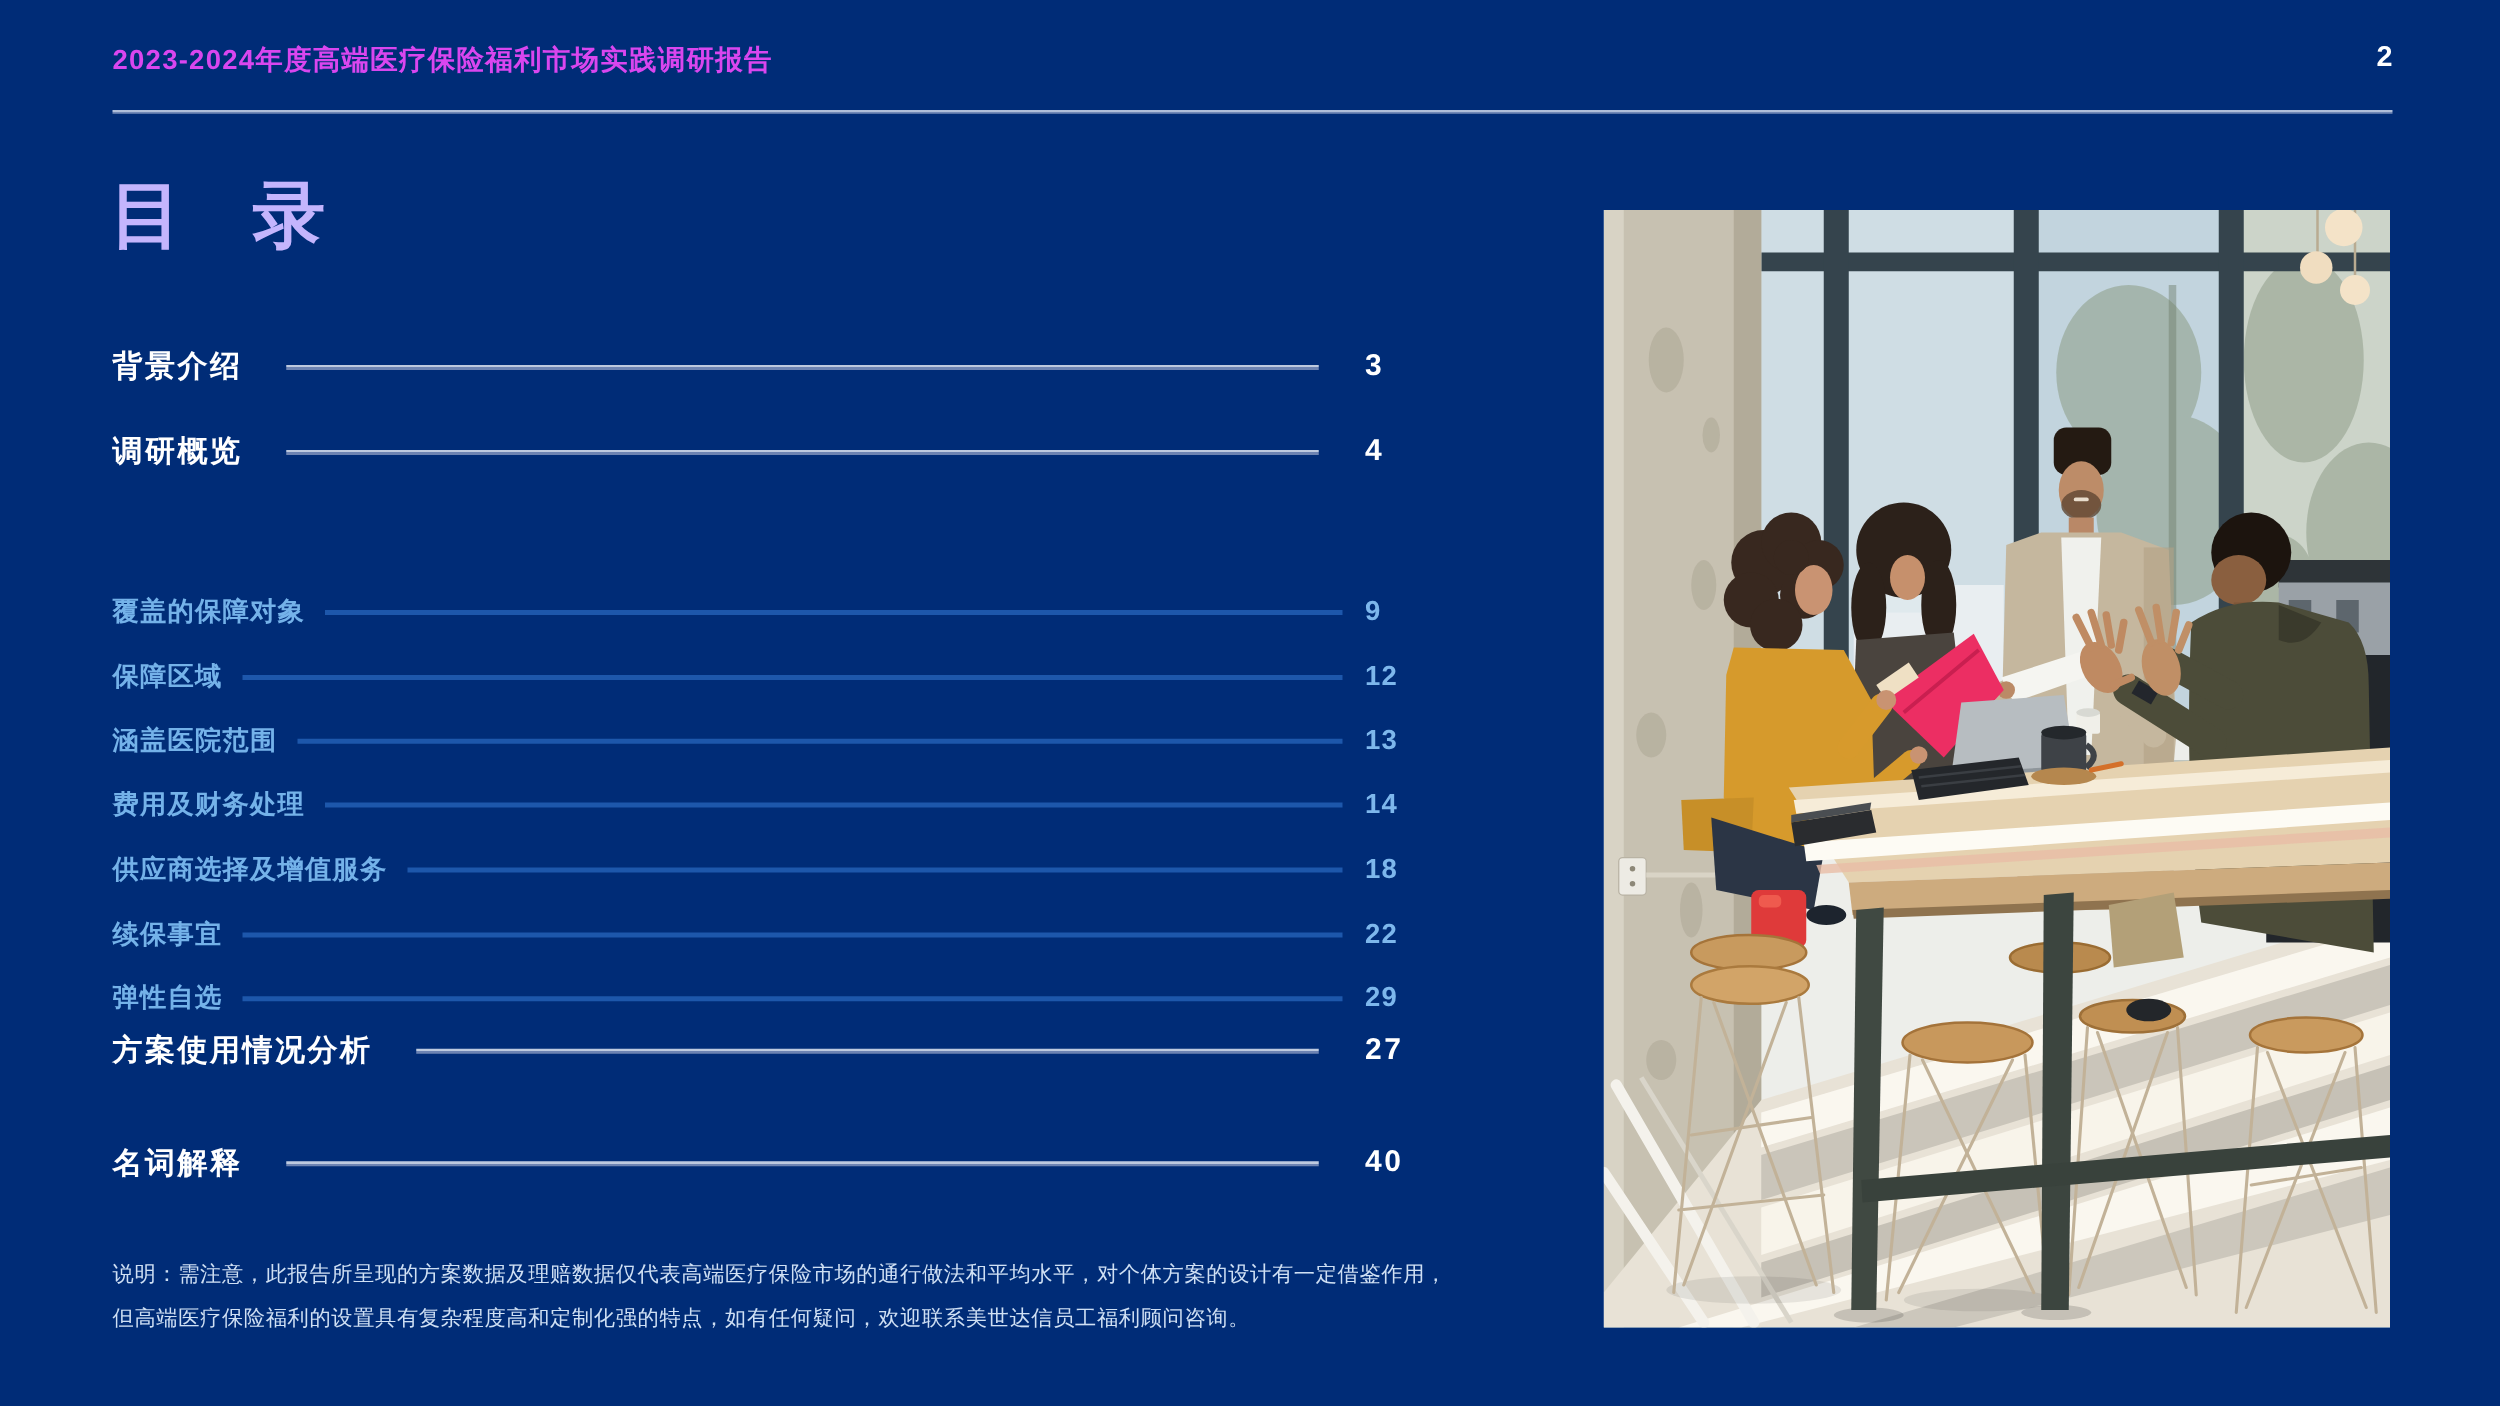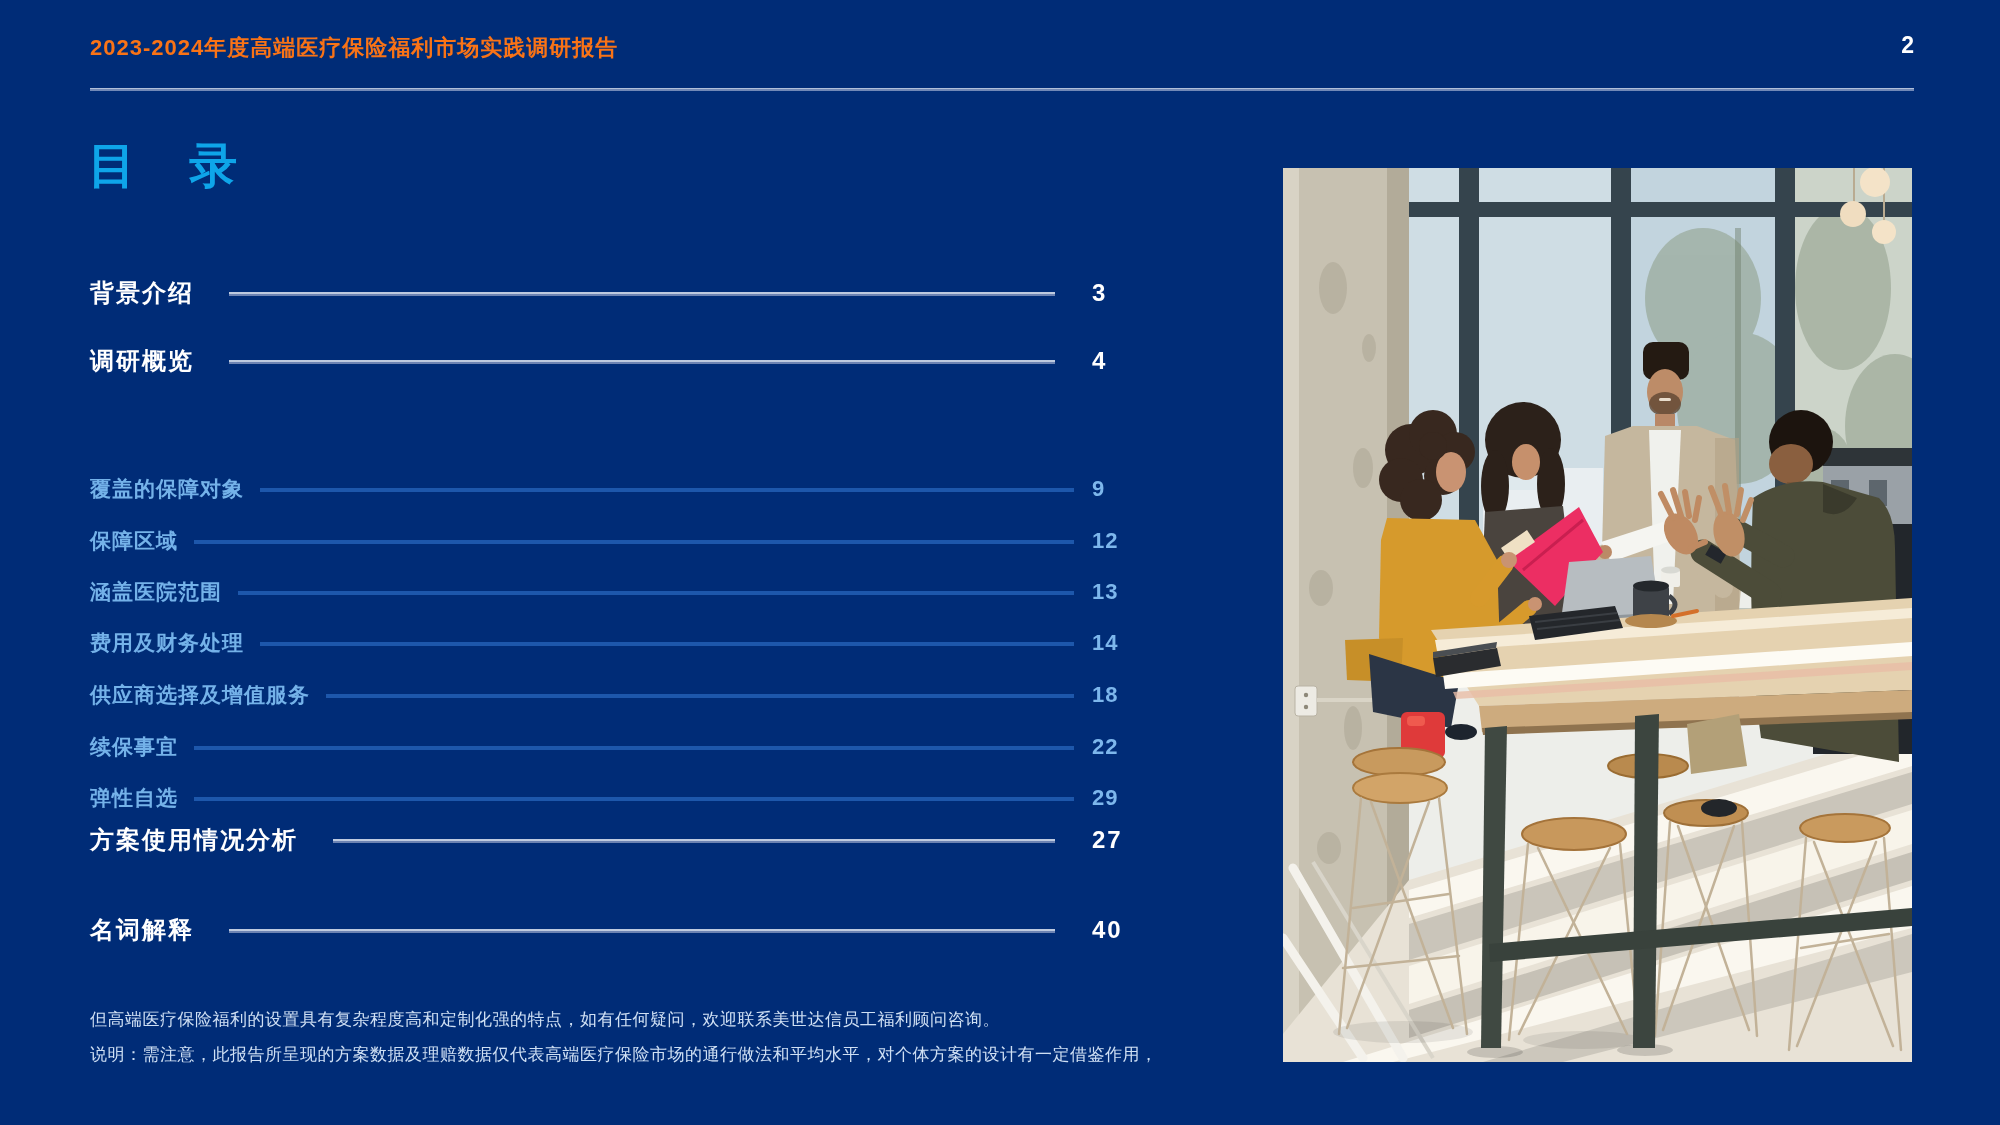--- a/index.html
+++ b/index.html
@@ -6,36 +6,36 @@
   body{
     width:2000px;height:1125px;position:relative;overflow:hidden;
     background:#002c77;
     font-family:"Liberation Sans","DejaVu Sans",sans-serif;
   }
   .page{position:absolute;inset:0;}
 
   
   .header-title{
     position:absolute;left:90px;top:33px;
-    font-size:22px;font-weight:bold;color:#f97316;letter-spacing:1px;white-space:nowrap;
+    font-size:22px;font-weight:bold;color:#d946ef;letter-spacing:1px;white-space:nowrap;
   }
   .page-num{
     position:absolute;top:32px;right:86px;
     font-size:23px;font-weight:bold;color:#ffffff;
   }
   .header-rule{
     position:absolute;left:90px;right:86px;top:88px;height:3px;
     background:linear-gradient(to bottom,#dbe3f2 0 45%,#8ea0c6 45% 100%);
     opacity:.8;
   }
 
   
   .toc-title{
     position:absolute;left:88px;top:134px;
-    font-size:48px;font-weight:bold;color:#0ea5e9;letter-spacing:20px;
+    font-size:58px;font-weight:bold;color:#c4b5fd;letter-spacing:20px;
   }
   .toc{position:absolute;left:90px;top:0;width:1052px;height:1125px;}
   .toc-row{
     position:absolute;left:0;width:100%;height:34px;
     display:flex;align-items:center;cursor:pointer;
   }
   .toc-row .leader{flex:1;height:4px;margin:2px 18px 0 16px;}
   .toc-row .pg{width:50px;text-align:left;font-weight:bold;}
   .toc-row.section{color:#ffffff;font-weight:bold;font-size:24px;letter-spacing:2px;gap:19px;}
   .toc-row.section .leader{
@@ -122,22 +122,22 @@
       <span class="pg">27</span>
     </div>
     <div class="toc-row section" style="top:913px">
       <span>名词解释</span>
       <span class="leader"></span>
       <span class="pg">40</span>
     </div>
   </div>
 
   <div class="footnote">
+    <div>说明：需注意，此报告所呈现的方案数据及理赔数据仅代表高端医疗保险市场的通行做法和平均水平，对个体方案的设计有一定借鉴作用，</div>
     <div>但高端医疗保险福利的设置具有复杂程度高和定制化强的特点，如有任何疑问，欢迎联系美世达信员工福利顾问咨询。</div>
-    <div>说明：需注意，此报告所呈现的方案数据及理赔数据仅代表高端医疗保险市场的通行做法和平均水平，对个体方案的设计有一定借鉴作用，</div>
   </div>
 
   <div class="photo">
     <svg width="629" height="894" viewBox="0 0 629 894" xmlns="http://www.w3.org/2000/svg">
 
       <g>
         <rect x="0" y="0" width="629" height="470" fill="#c2d4de"></rect>
         <rect x="0" y="400" width="629" height="494" fill="#edeeea"></rect>
         <rect x="126" y="0" width="204" height="440" fill="#cfdde4"></rect>
         <rect x="200" y="300" width="120" height="100" fill="#e9eef1"></rect>

